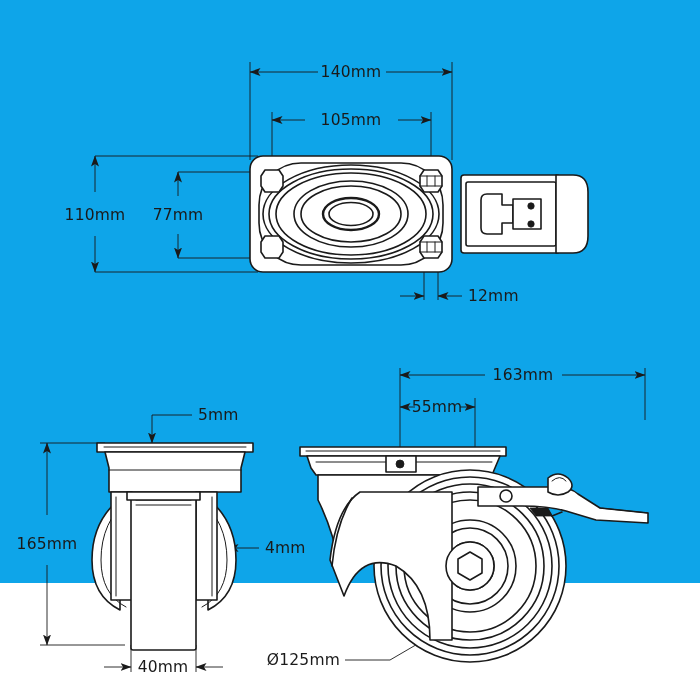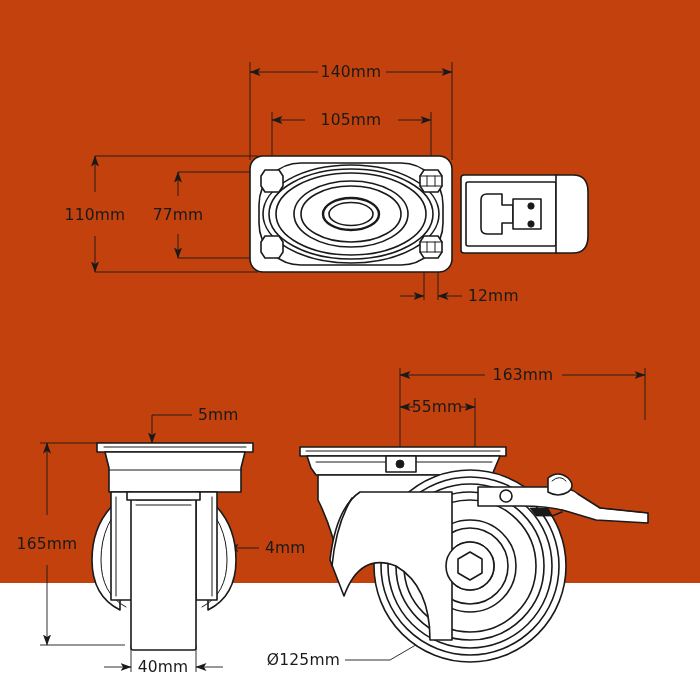--- a/index.html
+++ b/index.html
@@ -11,21 +11,21 @@
   body {
     width: 700px;
     height: 700px;
     overflow: hidden;
     font-family: "DejaVu Sans", sans-serif;
   }
   #drawing-root {
     position: relative;
     width: 700px;
     height: 583px;
-    background: #c2410c;
+    background: #0ea5e9;
   }
   svg.drawing {
     display: block;
     width: 700px;
     height: 700px;
   }
   .ln {
     fill: none;
     stroke: #1a1a1a;
     stroke-width: 1.6;

